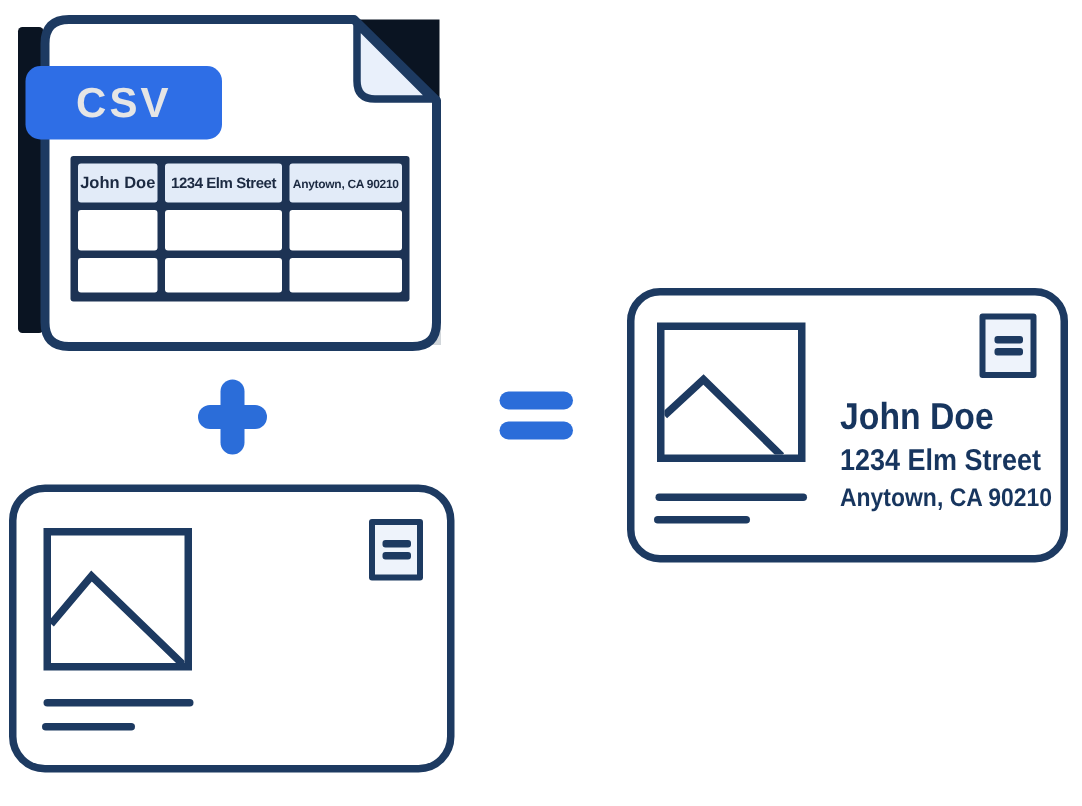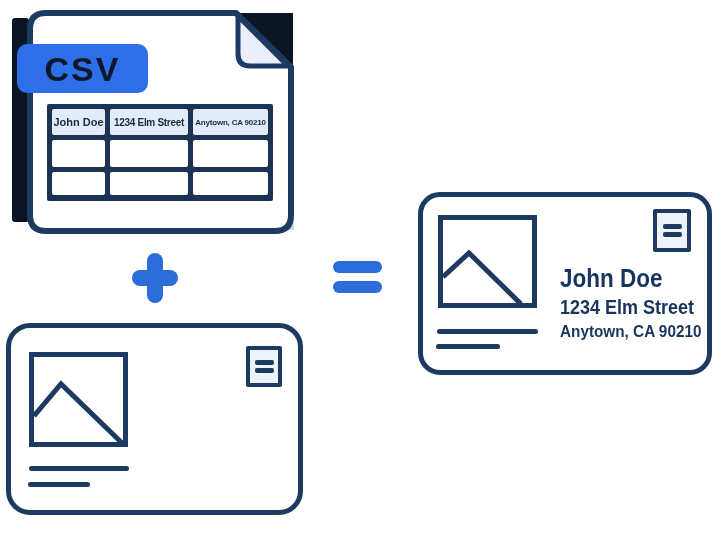--- a/index.html
+++ b/index.html
@@ -8,21 +8,21 @@
     font-family:"Liberation Sans",sans-serif;
   }
   
   .csv-group{position:absolute;left:0;top:0;width:310px;height:245px;}
   .csv-svg{position:absolute;left:0;top:0;}
   .csv-badge{
     position:absolute;left:17px;top:44px;width:131px;height:49px;
     background:#2e6ee6;border-radius:10px;display:flex;align-items:center;justify-content:center;
     z-index:3;
   }
-  .csv-badge span{color:#0f172a;font-weight:bold;font-size:34px;letter-spacing:2px;line-height:1;}
+  .csv-badge span{color:#e5e5e5;font-weight:bold;font-size:28px;letter-spacing:2px;line-height:1;}
   .csv-table{
     position:absolute;left:47px;top:104px;width:226px;height:97px;z-index:3;
     background:#1d3354;display:grid;box-sizing:border-box;
     grid-template-columns:53px 78px 75px;grid-template-rows:26px 27px 23px;
     gap:5px;padding:5px;border-radius:2px;
   }
   .csv-cell{background:#ffffff;border-radius:2px;display:flex;align-items:center;justify-content:center;overflow:hidden;}
   .csv-cell.hdr{background:#e2ebf8;color:#1c2a42;font-weight:bold;white-space:nowrap;}
   .csv-cell.hdr.c1{font-size:11px;}
   .csv-cell.hdr.c2{font-size:10px;letter-spacing:-0.3px;}

